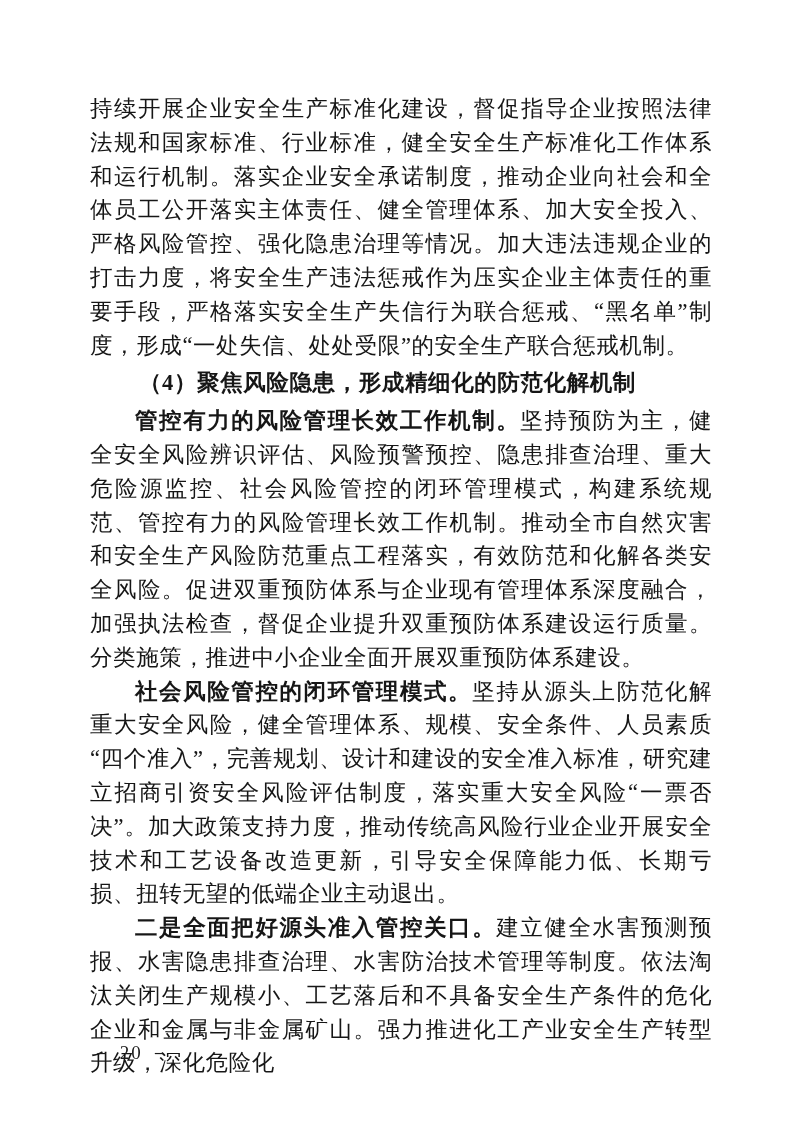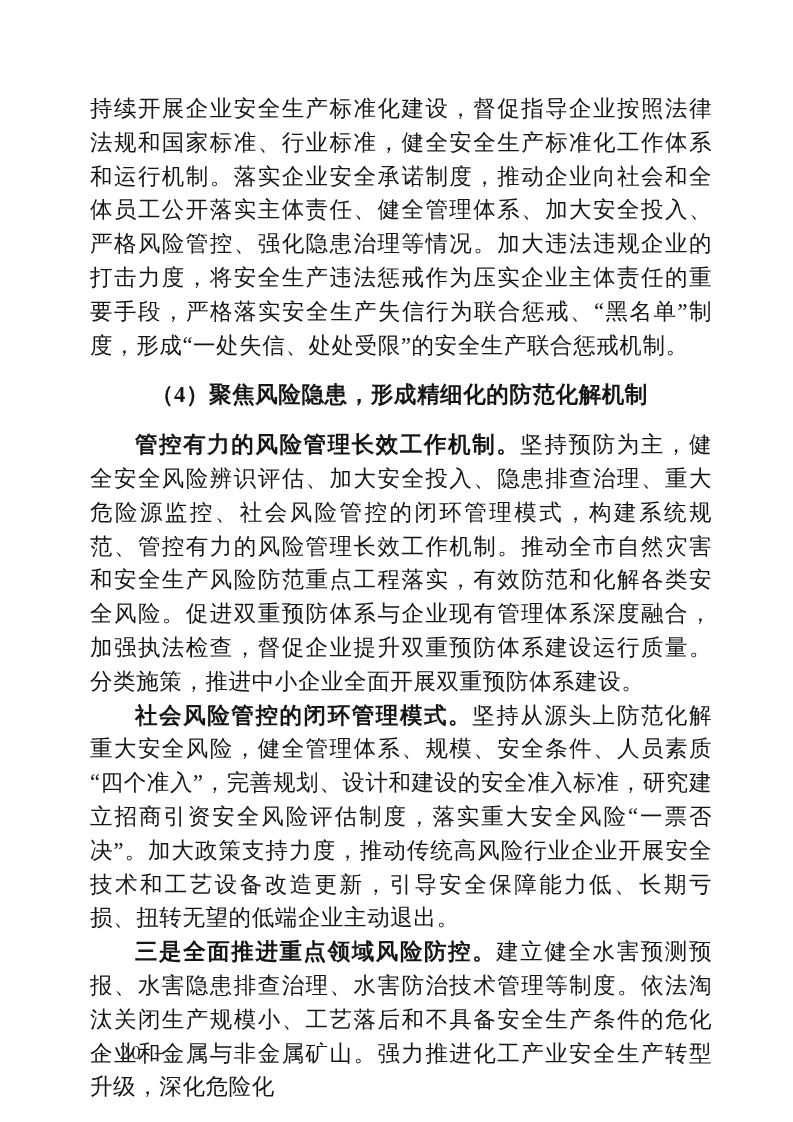--- a/index.html
+++ b/index.html
@@ -35,21 +35,21 @@
     line-height: 33.8px;
     text-align: justify;
     text-justify: inter-ideograph;
     letter-spacing: 0.6px;
     word-break: break-all;
   }
   .para.indent {
     text-indent: 2em;
   }
   .heading {
-    margin: 16px;
+    margin: 4px;
     font-size: 22.5px;
     line-height: 33.8px;
     font-weight: bold;
     text-indent: 2em;
     letter-spacing: 0.6px;
   }
   .lead {
     font-weight: bold;
   }
   .footer {
@@ -65,23 +65,23 @@
 <body>
 
 <div class="page">
 
   <div class="content">
 
     <p class="para">持续开展企业安全生产标准化建设，督促指导企业按照法律法规和国家标准、行业标准，健全安全生产标准化工作体系和运行机制。落实企业安全承诺制度，推动企业向社会和全体员工公开落实主体责任、健全管理体系、加大安全投入、严格风险管控、强化隐患治理等情况。加大违法违规企业的打击力度，将安全生产违法惩戒作为压实企业主体责任的重要手段，严格落实安全生产失信行为联合惩戒、“黑名单”制度，形成“一处失信、处处受限”的安全生产联合惩戒机制。</p>
 
     <p class="heading">（4）聚焦风险隐患，形成精细化的防范化解机制</p>
 
-    <p class="para indent"><span class="lead">管控有力的风险管理长效工作机制。</span><span>坚持预防为主，健全安全风险辨识评估、加大安全投入、隐患排查治理、重大危险源监控、社会风险管控的闭环管理模式，构建系统规范、管控有力的风险管理长效工作机制。推动全市自然灾害和安全生产风险防范重点工程落实，有效防范和化解各类安全风险。促进双重预防体系与企业现有管理体系深度融合，加强执法检查，督促企业提升双重预防体系建设运行质量。分类施策，推进中小企业全面开展双重预防体系建设。</span></p>
+    <p class="para indent"><span class="lead">管控有力的风险管理长效工作机制。</span><span>坚持预防为主，健全安全风险辨识评估、风险预警预控、隐患排查治理、重大危险源监控、社会风险管控的闭环管理模式，构建系统规范、管控有力的风险管理长效工作机制。推动全市自然灾害和安全生产风险防范重点工程落实，有效防范和化解各类安全风险。促进双重预防体系与企业现有管理体系深度融合，加强执法检查，督促企业提升双重预防体系建设运行质量。分类施策，推进中小企业全面开展双重预防体系建设。</span></p>
 
     <p class="para indent"><span class="lead">社会风险管控的闭环管理模式。</span><span>坚持从源头上防范化解重大安全风险，健全管理体系、规模、安全条件、人员素质“四个准入”，完善规划、设计和建设的安全准入标准，研究建立招商引资安全风险评估制度，落实重大安全风险“一票否决”。加大政策支持力度，推动传统高风险行业企业开展安全技术和工艺设备改造更新，引导安全保障能力低、长期亏损、扭转无望的低端企业主动退出。</span></p>
 
-    <p class="para indent"><span class="lead">三是全面推进重点领域风险防控。</span><span>建立健全水害预测预报、水害隐患排查治理、水害防治技术管理等制度。依法淘汰关闭生产规模小、工艺落后和不具备安全生产条件的危化企业和金属与非金属矿山。强力推进化工产业安全生产转型升级，深化危险化</span></p>
+    <p class="para indent"><span class="lead">二是全面把好源头准入管控关口。</span><span>建立健全水害预测预报、水害隐患排查治理、水害防治技术管理等制度。依法淘汰关闭生产规模小、工艺落后和不具备安全生产条件的危化企业和金属与非金属矿山。强力推进化工产业安全生产转型升级，深化危险化</span></p>
 
   </div>
 
   <div class="footer">－ 20 －</div>
 
 </div>
 
 </body></html>

